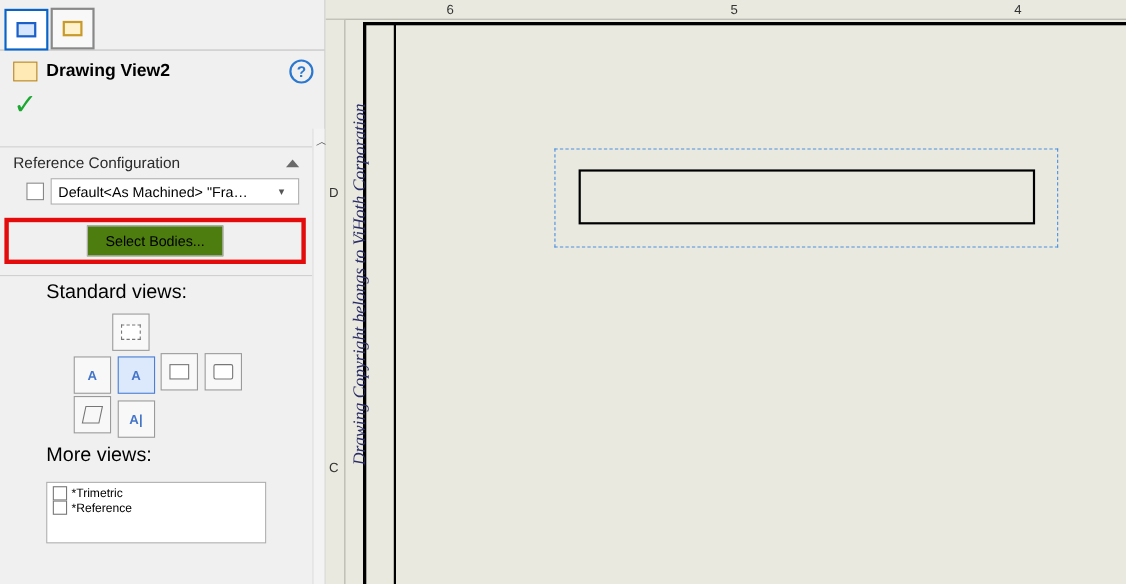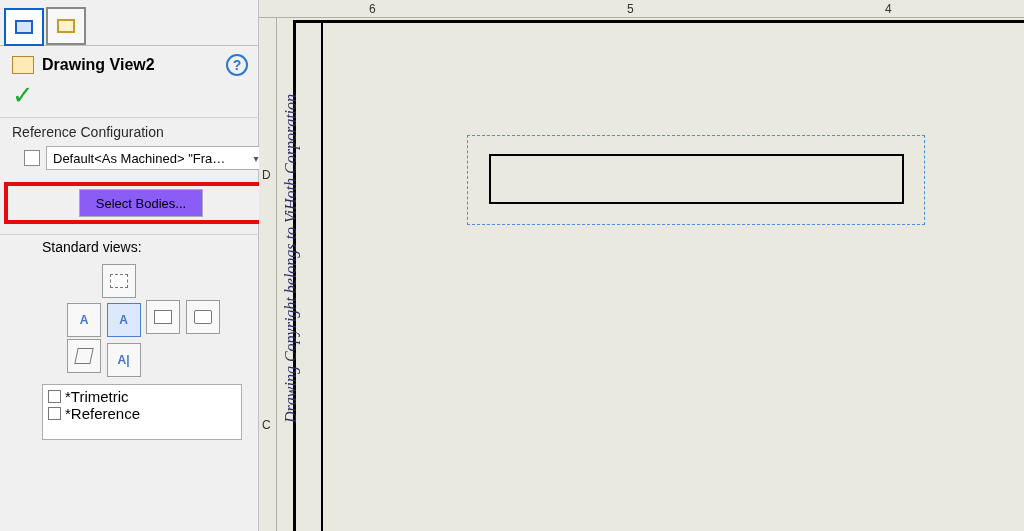--- a/index.html
+++ b/index.html
@@ -1,20 +1,20 @@
 <!DOCTYPE html>
 <html><head>
 <meta charset="utf-8">
 <style>
   * { box-sizing: border-box; margin: 0; padding: 0; }
   html, body { width: 1024px; height: 531px; overflow: hidden; font-family: "Segoe UI", Arial, sans-serif; font-size: 13px; background: #fff; }
   .root { display: flex; width: 100%; height: 100%; }
 
   
-  .panel { width: 259px; height: 100%; border-right: 1px solid #c0c0c0; background: #f0f0f0; display: flex; flex-direction: column; }
+  .panel { width: 296px; height: 100%; border-right: 1px solid #c0c0c0; background: #f0f0f0; display: flex; flex-direction: column; }
   .scroll-gutter { width: 18px; background: #f3f3f3; border-left: 1px solid #ddd; position: relative; }
   .scroll-arrow { position: absolute; left: 2px; font-size: 12px; color: #555; }
   .scroll-arrow.up { top: 4px; }
   .panel-body { flex: 1; display: flex; }
 
   
   .tab-row { height: 46px; border-bottom: 1px solid #c0c0c0; display: flex; align-items: flex-end; padding: 0 4px; }
   .tab { width: 40px; height: 38px; border: 2px solid #888; background: #f8f8f8; display: flex; align-items: center; justify-content: center; margin-right: 2px; }
   .tab.active { border-color: #0a64c8; background: #fff; position: relative; top: 1px; }
   .tab span.tab-icon-box { width: 18px; height: 14px; border: 2px solid #c89a2c; background: #fff2cc; display: inline-block; }
@@ -32,35 +32,35 @@
   
   .section-head { display: flex; align-items: center; justify-content: space-between; padding: 6px 12px; font-size: 14px; color: #2a2a2a; }
   .chevron-up { width: 0; height: 0; border-left: 6px solid transparent; border-right: 6px solid transparent; border-bottom: 7px solid #6a6a6a; }
 
   .config-row { display: flex; align-items: center; gap: 6px; padding: 0 12px 8px 24px; }
   .tree-icon { width: 16px; height: 16px; border: 1px solid #888; background: #fff; display: inline-block; }
   .config-dd { flex: 1; height: 24px; border: 1px solid #adadad; background: #fff; padding: 2px 6px; font-size: 13px; overflow: hidden; white-space: nowrap; text-overflow: ellipsis; display: flex; align-items: center; }
   .dd-arrow { width: 18px; text-align: center; color: #555; font-size: 10px; }
 
   .highlight-box { margin: 4px 6px 10px 4px; border: 4px solid #e30b0b; padding: 3px 6px; background: #f0f0f0; }
-  .select-bodies-btn { display: block; margin: 0 auto; height: 28px; padding: 2px 16px; background: #8b5cf6; border: 1px solid #adadad; font-size: 13px; }
+  .select-bodies-btn { display: block; margin: 0 auto; height: 28px; padding: 2px 16px; background: #4d7c0f; border: 1px solid #adadad; font-size: 13px; }
 
-  .sublabel { padding: 4px 12px 8px 42px; font-size: 14px; }
+  .sublabel { padding: 4px 12px 8px 42px; font-size: 18px; }
 
   
   .views-grid { padding-left: 66px; }
   .view-btn { width: 34px; height: 34px; border: 1px solid #9a9a9a; background: #f8f8f8; display: inline-flex; align-items: center; justify-content: center; margin: 1px; }
   .view-btn.selected { background: #dce8fb; border-color: #4a7fd4; }
   .vb-inner { width: 18px; height: 14px; border: 1px solid #777; background: #fff; }
   .vb-inner.dash { border-style: dashed; }
   .vb-cube { width: 16px; height: 16px; border: 1px solid #777; transform: skew(-12deg); }
   .vb-A { font-size: 12px; color: #4575c9; font-weight: 700; }
 
   .more-list { margin: 6px 42px 10px 42px; width: 200px; height: 56px; border: 1px solid #adadad; background: #fff; padding: 3px 5px; overflow: auto; }
-  .more-item { display: flex; align-items: center; gap: 4px; font-size: 15px; }
+  .more-item { display: flex; align-items: center; gap: 4px; font-size: 11px; }
   .cb { width: 13px; height: 13px; border: 1px solid #777; background: #fff; display: inline-block; }
 
   
   .canvas-wrap { flex: 1; position: relative; background: #e9e9df; overflow: hidden; }
   .ruler-h { position: absolute; top: 0; left: 0; right: 0; height: 18px; background: #e9e9df; border-bottom: 1px solid #b0b0a8; }
   .ruler-h .tick { position: absolute; top: 2px; font-size: 12px; color: #333; }
   .ruler-h .tick::after { content: ""; position: absolute; left: 50%; bottom: -14px; width: 1px; height: 10px; background: #777; }
   .ruler-v { position: absolute; top: 18px; left: 0; bottom: 0; width: 18px; background: #e9e9df; border-right: 1px solid #b0b0a8; }
   .ruler-v .tickv { position: absolute; left: 3px; font-size: 12px; color: #333; }
   .sheet { position: absolute; left: 22px; top: 22px; right: 0; bottom: 0; background: #e9e9df; }
@@ -86,21 +86,21 @@
     </div>
 
     <div class="header-row">
       <span class="view-icon"></span>
       <span class="header-title">Drawing View2</span>
       <span class="help-icon">?</span>
     </div>
     <div class="ok-check">✓</div>
 
     <div class="panel-body">
-      <div style="flex:1;">
+      <div style="flex:1;margin-top:16px;">
         <div class="divider"></div>
 
         <div class="section-head">
           <span>Reference Configuration</span>
           <span class="chevron-up"></span>
         </div>
         <div class="config-row">
           <span class="tree-icon"></span>
           <div class="config-dd">
             <span style="flex:1; overflow:hidden; text-overflow:ellipsis;">Default&lt;As Machined&gt; "Fra…</span>
@@ -139,20 +139,21 @@
           <div>
             <span class="view-btn">
                 <span class="vb-cube"></span>
               </span>
             <span class="view-btn">
                 <span class="vb-A">A|</span>
               </span>
           </div>
         </div>
 
+        <div class="sublabel">More views:</div>
         <div class="more-list">
           <div class="more-item">
             <span class="cb"></span>
             <span>*Trimetric</span>
           </div>
           <div class="more-item">
             <span class="cb"></span>
             <span>*Reference</span>
           </div>
         </div>

